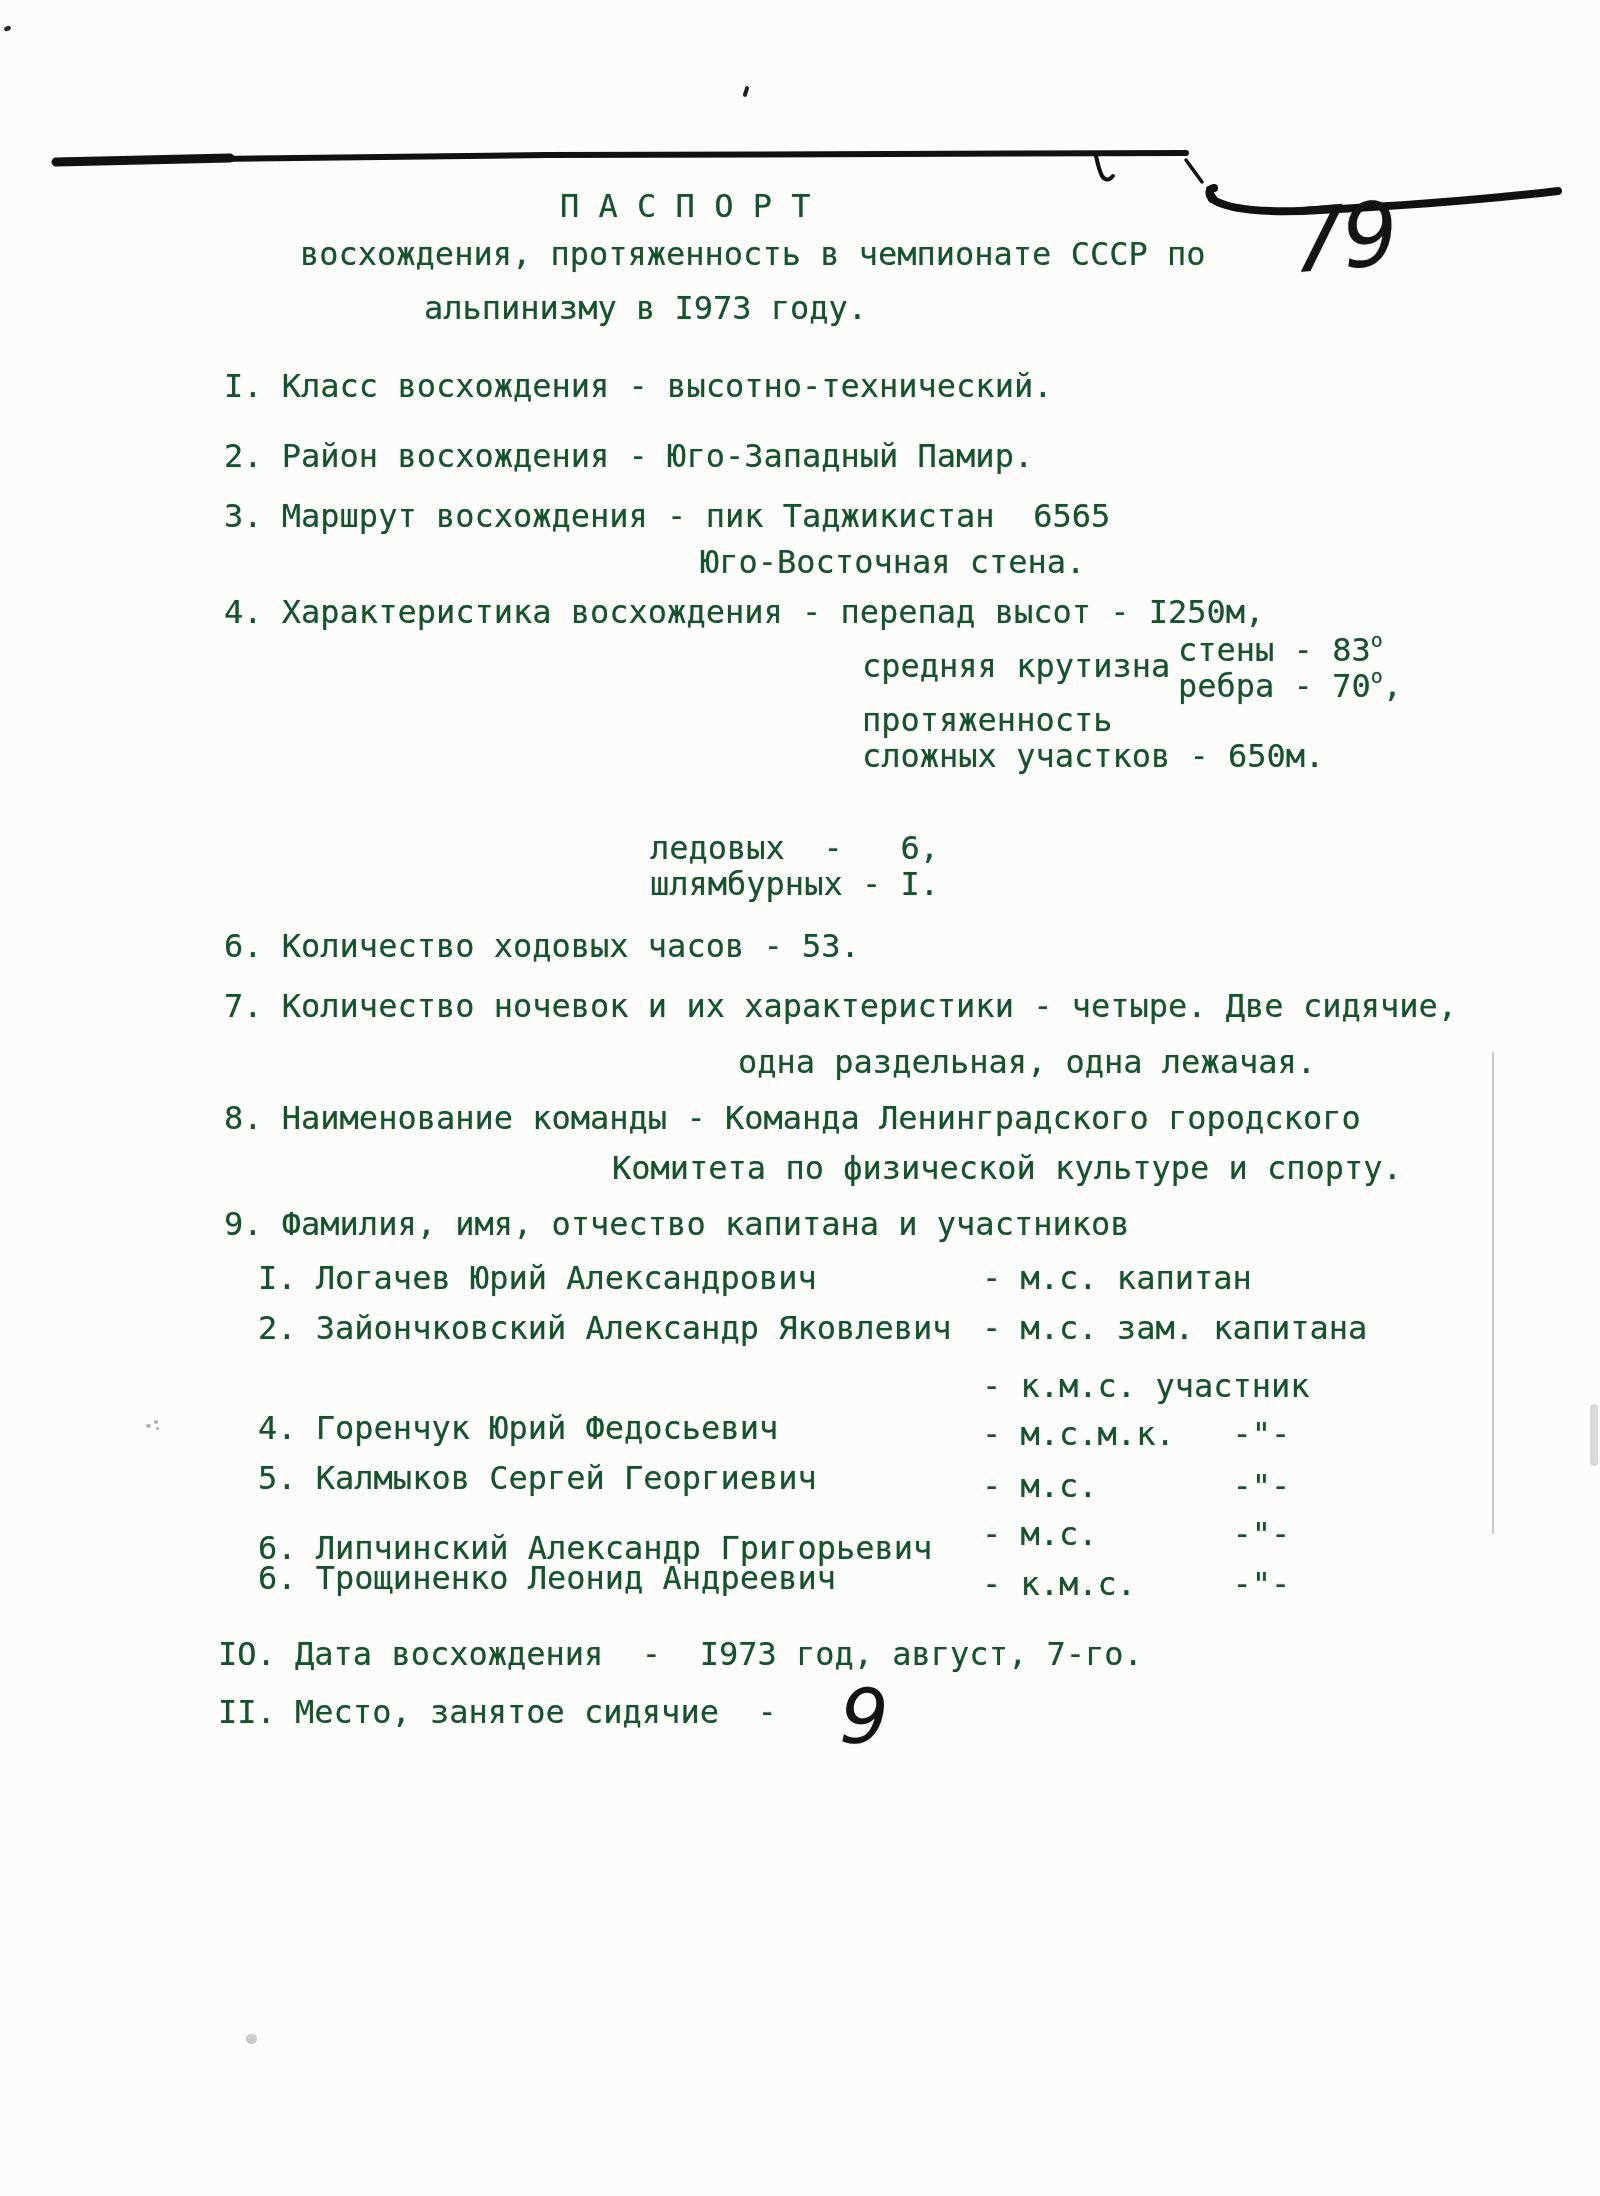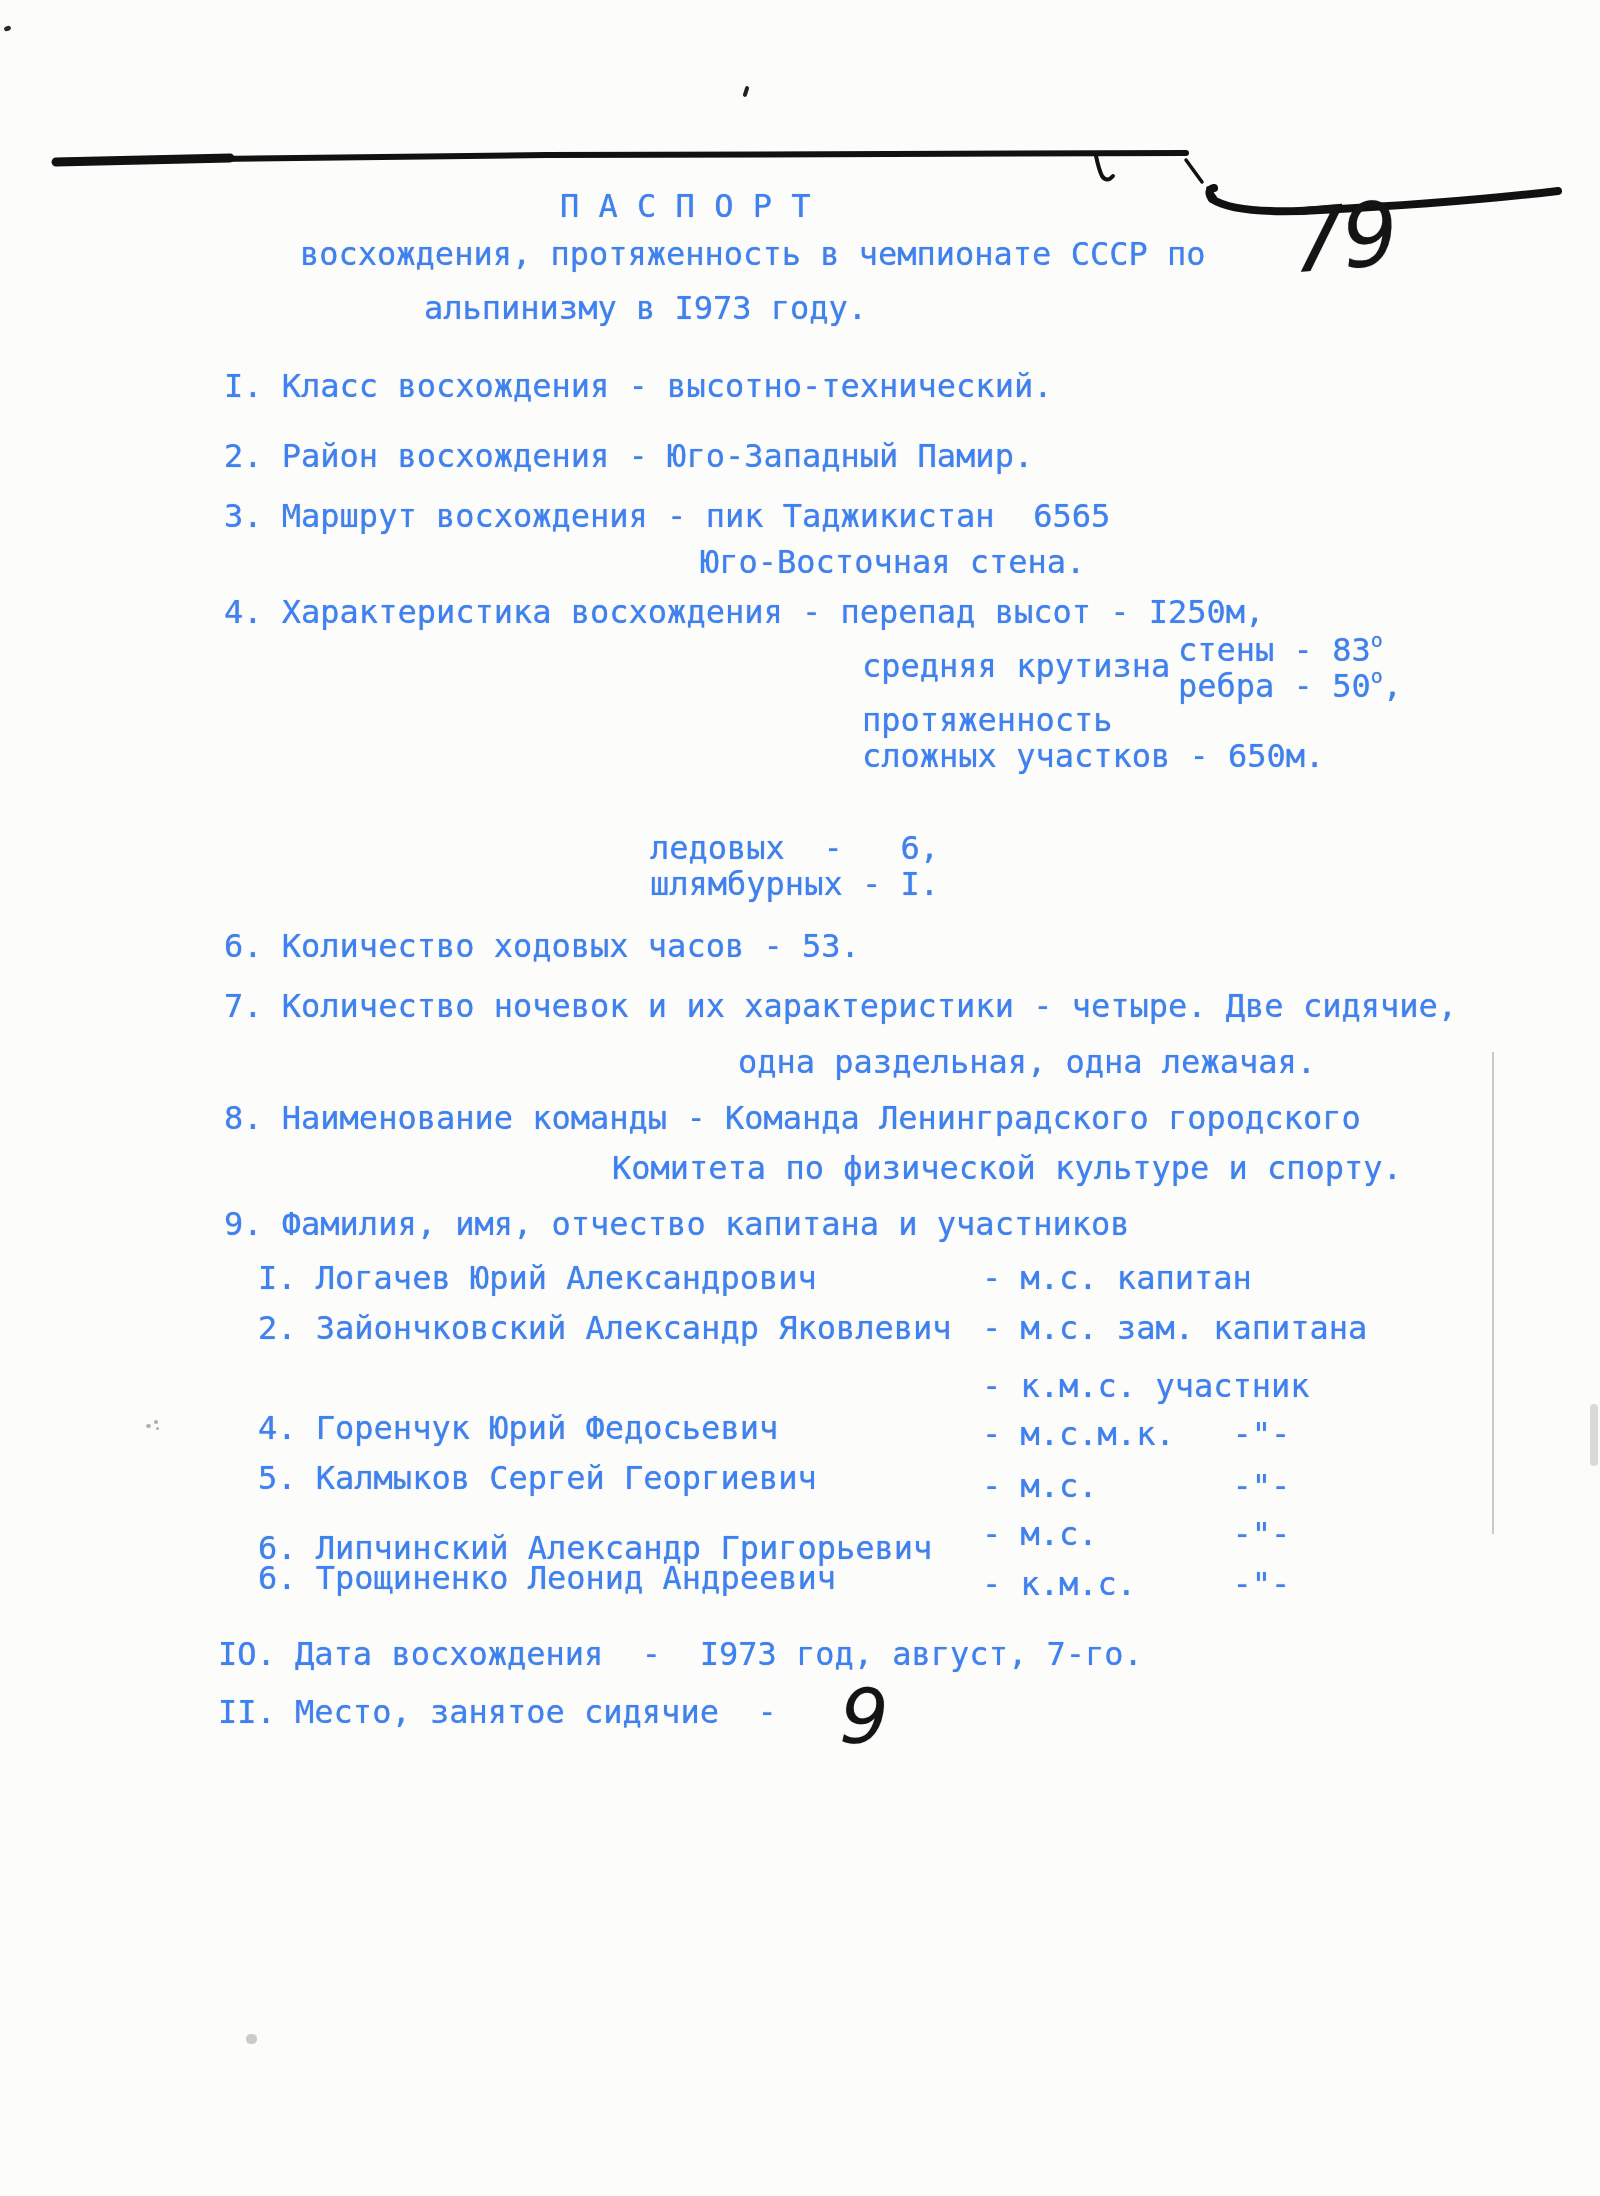--- a/index.html
+++ b/index.html
@@ -5,21 +5,21 @@
   html,body{margin:0;padding:0;background:#ffffff;}
   .page{
     position:relative;width:1600px;height:2196px;overflow:hidden;
     background:#fcfcfa;
     font-family:"DejaVu Sans Mono",monospace;
   }
   .ln{
     position:absolute;
     white-space:pre;
     font:32px/1.05 "DejaVu Sans Mono",monospace;
-    color:#3b82f6;
+    color:#14532d;
     text-shadow:0 0 1px rgba(25,25,25,.45);
   }
   .sup{
     font-size:20px;
     vertical-align:14px;
   }
   .hw{
     position:absolute;
     font-family:"DejaVu Sans",sans-serif;
     font-style:italic;
@@ -60,21 +60,21 @@
 
   <div class="ln" style="left:224px;top:370px">I. Класс восхождения - высотно-технический.</div>
   <div class="ln" style="left:224px;top:440px">2. Район восхождения - Юго-Западный Памир.</div>
 
   <div class="ln" style="left:224px;top:500px">3. Маршрут восхождения - пик Таджикистан  6565</div>
   <div class="ln" style="left:700px;top:546px">Юго-Восточная стена.</div>
 
   <div class="ln" style="left:224px;top:596px">4. Характеристика восхождения - перепад высот - I250м,</div>
   <div class="ln" style="left:1178px;top:630px"><span>стены - 83</span><span class="sup">о</span></div>
   <div class="ln" style="left:862px;top:650px">средняя крутизна</div>
-  <div class="ln" style="left:1178px;top:666px"><span>ребра - 50</span><span class="sup">о</span><span>,</span></div>
+  <div class="ln" style="left:1178px;top:666px"><span>ребра - 70</span><span class="sup">о</span><span>,</span></div>
   <div class="ln" style="left:862px;top:704px">протяженность</div>
   <div class="ln" style="left:862px;top:740px">сложных участков - 650м.</div>
 
   <div class="ln" style="left:650px;top:832px">ледовых  -   6,</div>
   <div class="ln" style="left:650px;top:868px">шлямбурных - I.</div>
 
   <div class="ln" style="left:224px;top:930px">6. Количество ходовых часов - 53.</div>
 
   <div class="ln" style="left:224px;top:990px">7. Количество ночевок и их характеристики - четыре. Две сидячие,</div>
   <div class="ln" style="left:738px;top:1046px">одна раздельная, одна лежачая.</div>

